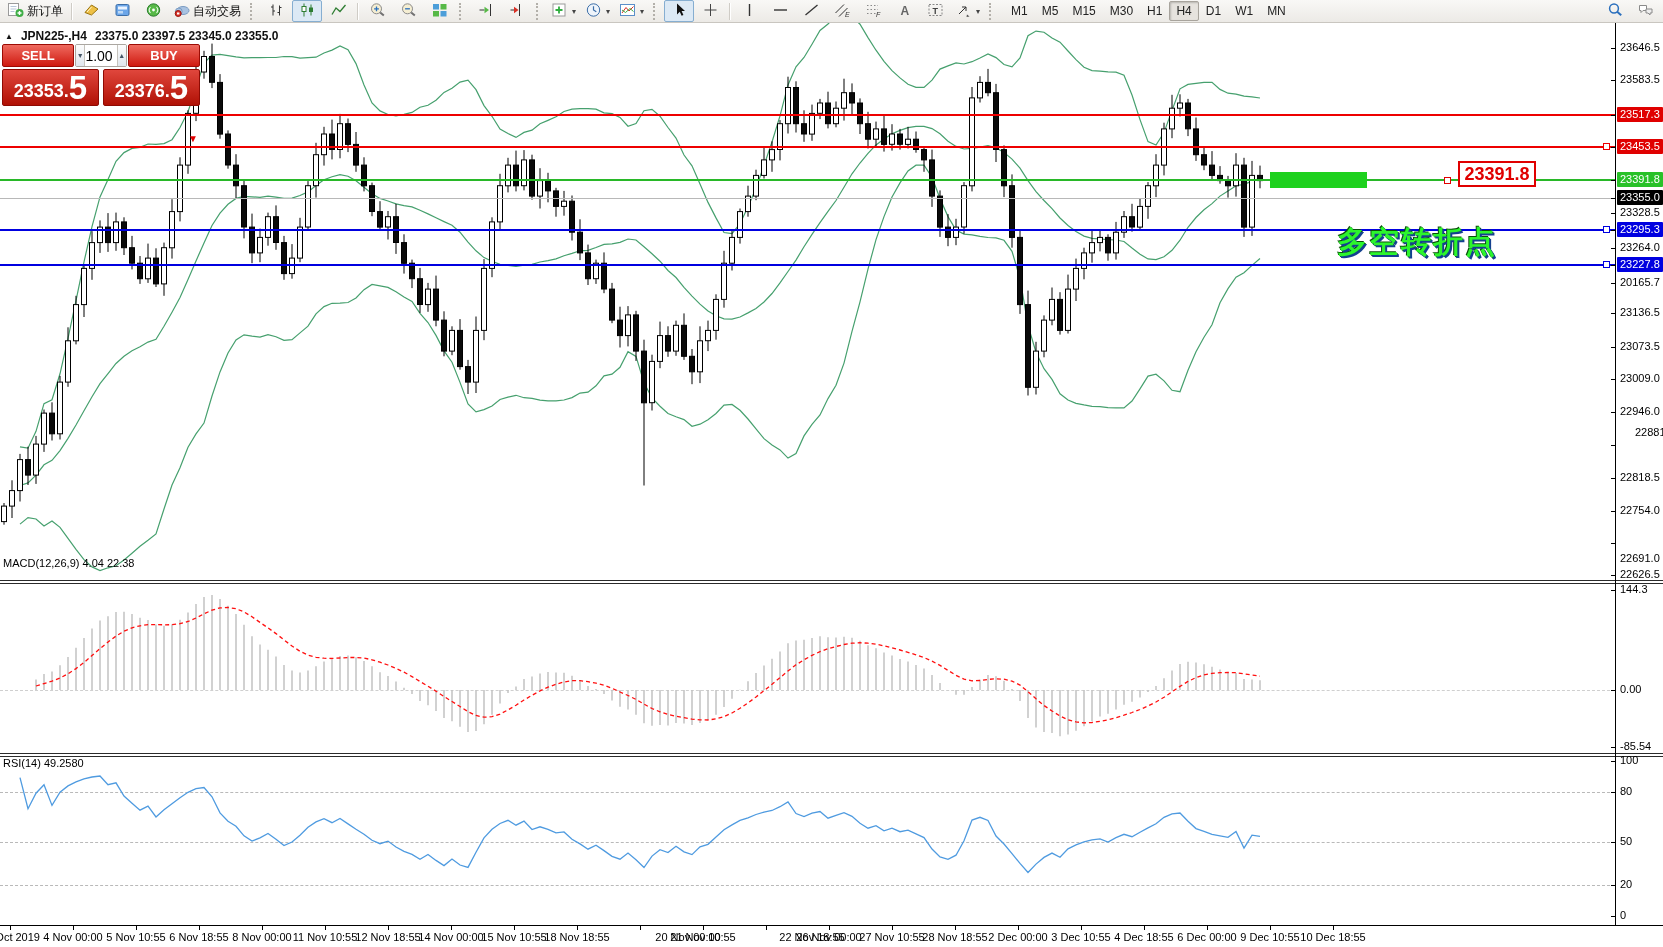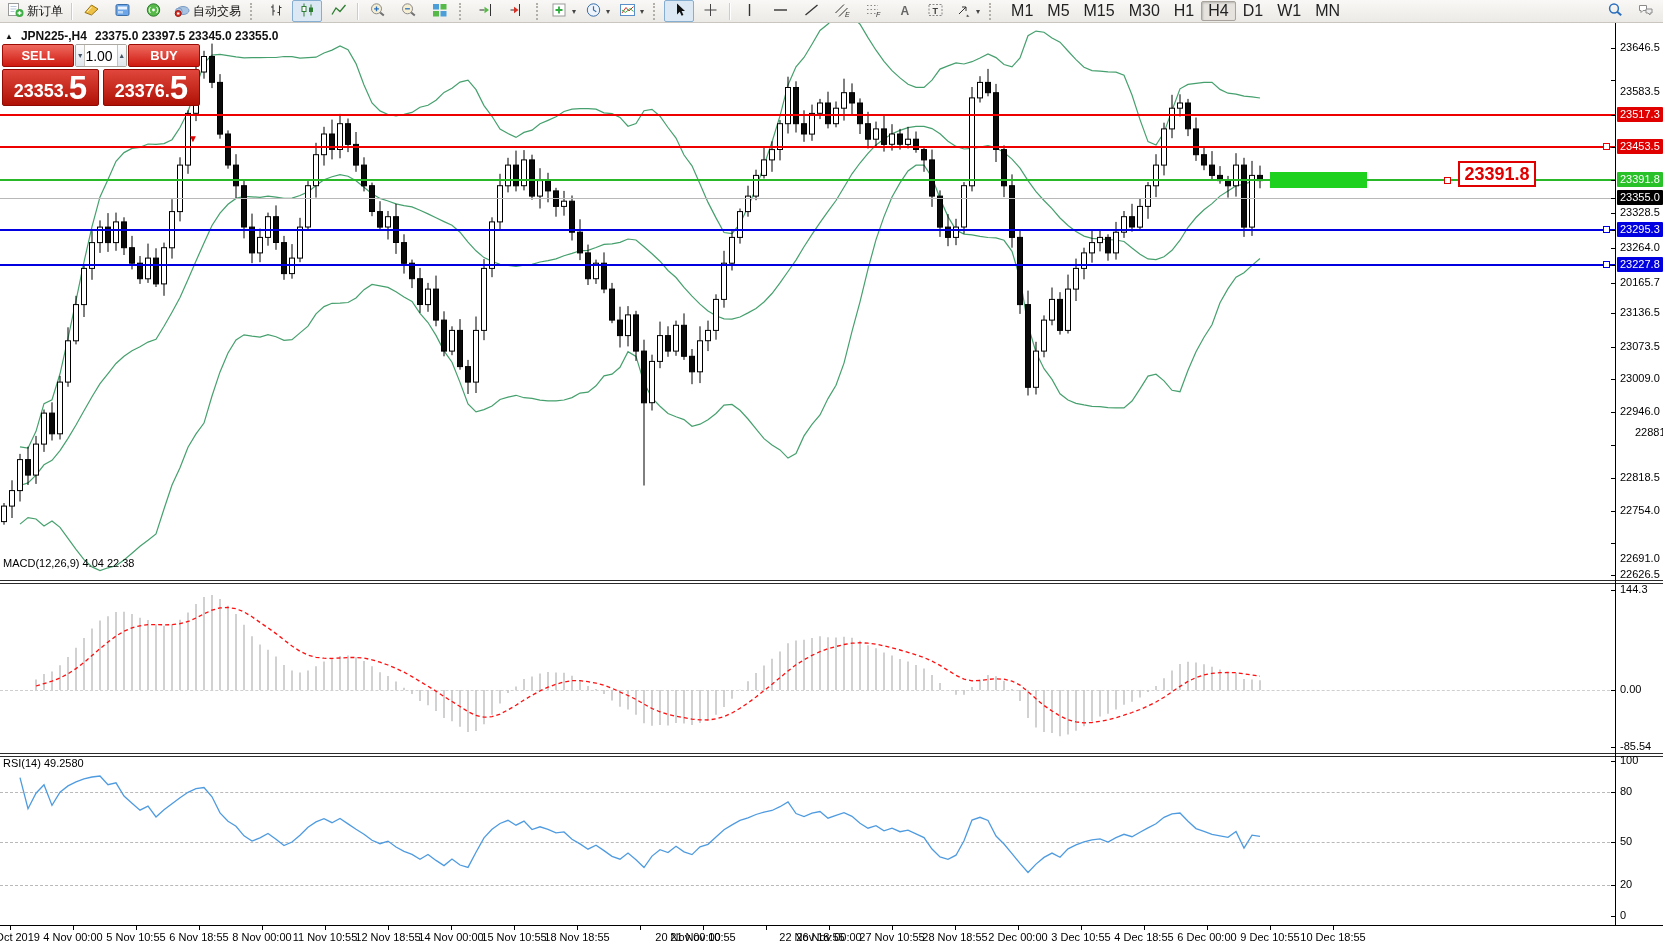--- a/index.html
+++ b/index.html
@@ -9,21 +9,21 @@
   .toolbar{position:absolute;left:0;top:0;width:1663px;height:23px;box-sizing:border-box;
     display:flex;align-items:center;padding:0 3px;gap:1px;
     background:linear-gradient(#f9f8f6,#eceae6);border-bottom:1px solid #c9c6c0;z-index:20;}
   .tb-btn{height:20px;min-width:22px;display:flex;align-items:center;justify-content:center;
     gap:3px;padding:0 3px;border:1px solid transparent;border-radius:2px;font-size:12px;color:#111;cursor:default;}
   .tb-btn.pressed{background:#dcE9f5;border-color:#86aed1;}
   .tb-lbl{white-space:nowrap;}
   .tb-sep{width:1px;height:17px;background:#cfccc6;box-shadow:1px 0 0 #fff;margin:0 3px;}
   .tb-handle{width:3px;height:17px;border-left:2px dotted #b3b0aa;margin:0 5px 0 4px;}
   .tb-dd{font-size:8px;color:#444;margin-left:1px;}
-  .tf-btn{font-size:16px;color:#222;height:18px;display:flex;align-items:center;padding:0 6px;
+  .tf-btn{font-size:12px;color:#222;height:18px;display:flex;align-items:center;padding:0 6px;
     border:1px solid transparent;border-radius:2px;}
   .tf-btn.active{background:#e6e3de;border-color:#a8a49d;box-shadow:inset 1px 1px 2px rgba(0,0,0,.2);}
   .tb-right{margin-left:auto;display:flex;align-items:center;}
   
   .chart-title{position:absolute;left:5px;top:29px;font-size:12px;font-weight:bold;color:#111;z-index:6;
     display:flex;gap:8px;align-items:center;}
   .chart-title .tri{font-size:8px;}
   .vaxis{position:absolute;left:1615px;top:23px;width:1px;height:902px;background:#000;z-index:5;}
   .taxis{position:absolute;left:0;top:925px;width:1663px;height:1px;background:#000;z-index:5;}
   .sepline{position:absolute;left:0;width:1663px;height:1px;background:#2b2b2b;z-index:5;}
@@ -641,33 +641,34 @@
       <div class="handle-sq" style="left: 1603px; top: 261px; border: 1px solid rgb(0, 0, 224);"></div>
     </div>
 
   <div class="green-rect"></div>
 
   <div class="price-tag">23391.8</div>
   <div class="handle-sq" style="left:1444px;top:177px;border:1px solid #e00000;"></div>
 
   <div class="arrow-mark" style="left:188px;top:134px;">▼</div>
 
+  <div class="annotation">多空转折点</div>
 
   <div class="sepline" style="top:580px;"></div>
   <div class="sepline" style="top:583px;"></div>
   <div class="sepline" style="top:753px;"></div>
   <div class="sepline" style="top:756px;"></div>
 
   <div class="vaxis"></div>
   <div class="taxis"></div>
   <div id="price-axis">
       <div class="axis-tick" style="top: 48px;"></div>
       <div class="axis-lab" style="top: 40px;">23646.5</div>
       <div class="axis-tick" style="top: 80px;"></div>
-      <div class="axis-lab" style="top: 72px; margin-top: 12px;">23583.5</div>
+      <div class="axis-lab" style="top: 72px;">23583.5</div>
       <div class="axis-tick" style="top: 115px;"></div>
       <div class="axis-lab axis-badge" style="top: 107px; background: rgb(224, 0, 0);">23517.3</div>
       <div class="axis-tick" style="top: 147px;"></div>
       <div class="axis-lab axis-badge" style="top: 139px; background: rgb(224, 0, 0);">23453.5</div>
       <div class="axis-tick" style="top: 180px;"></div>
       <div class="axis-lab axis-badge" style="top: 172px; background: rgb(40, 193, 40);">23391.8</div>
       <div class="axis-tick" style="top: 198px;"></div>
       <div class="axis-lab axis-badge" style="top: 190px; background: rgb(0, 0, 0);">23355.0</div>
       <div class="axis-tick" style="top: 213px;"></div>
       <div class="axis-lab" style="top: 205px;">23328.5</div>

